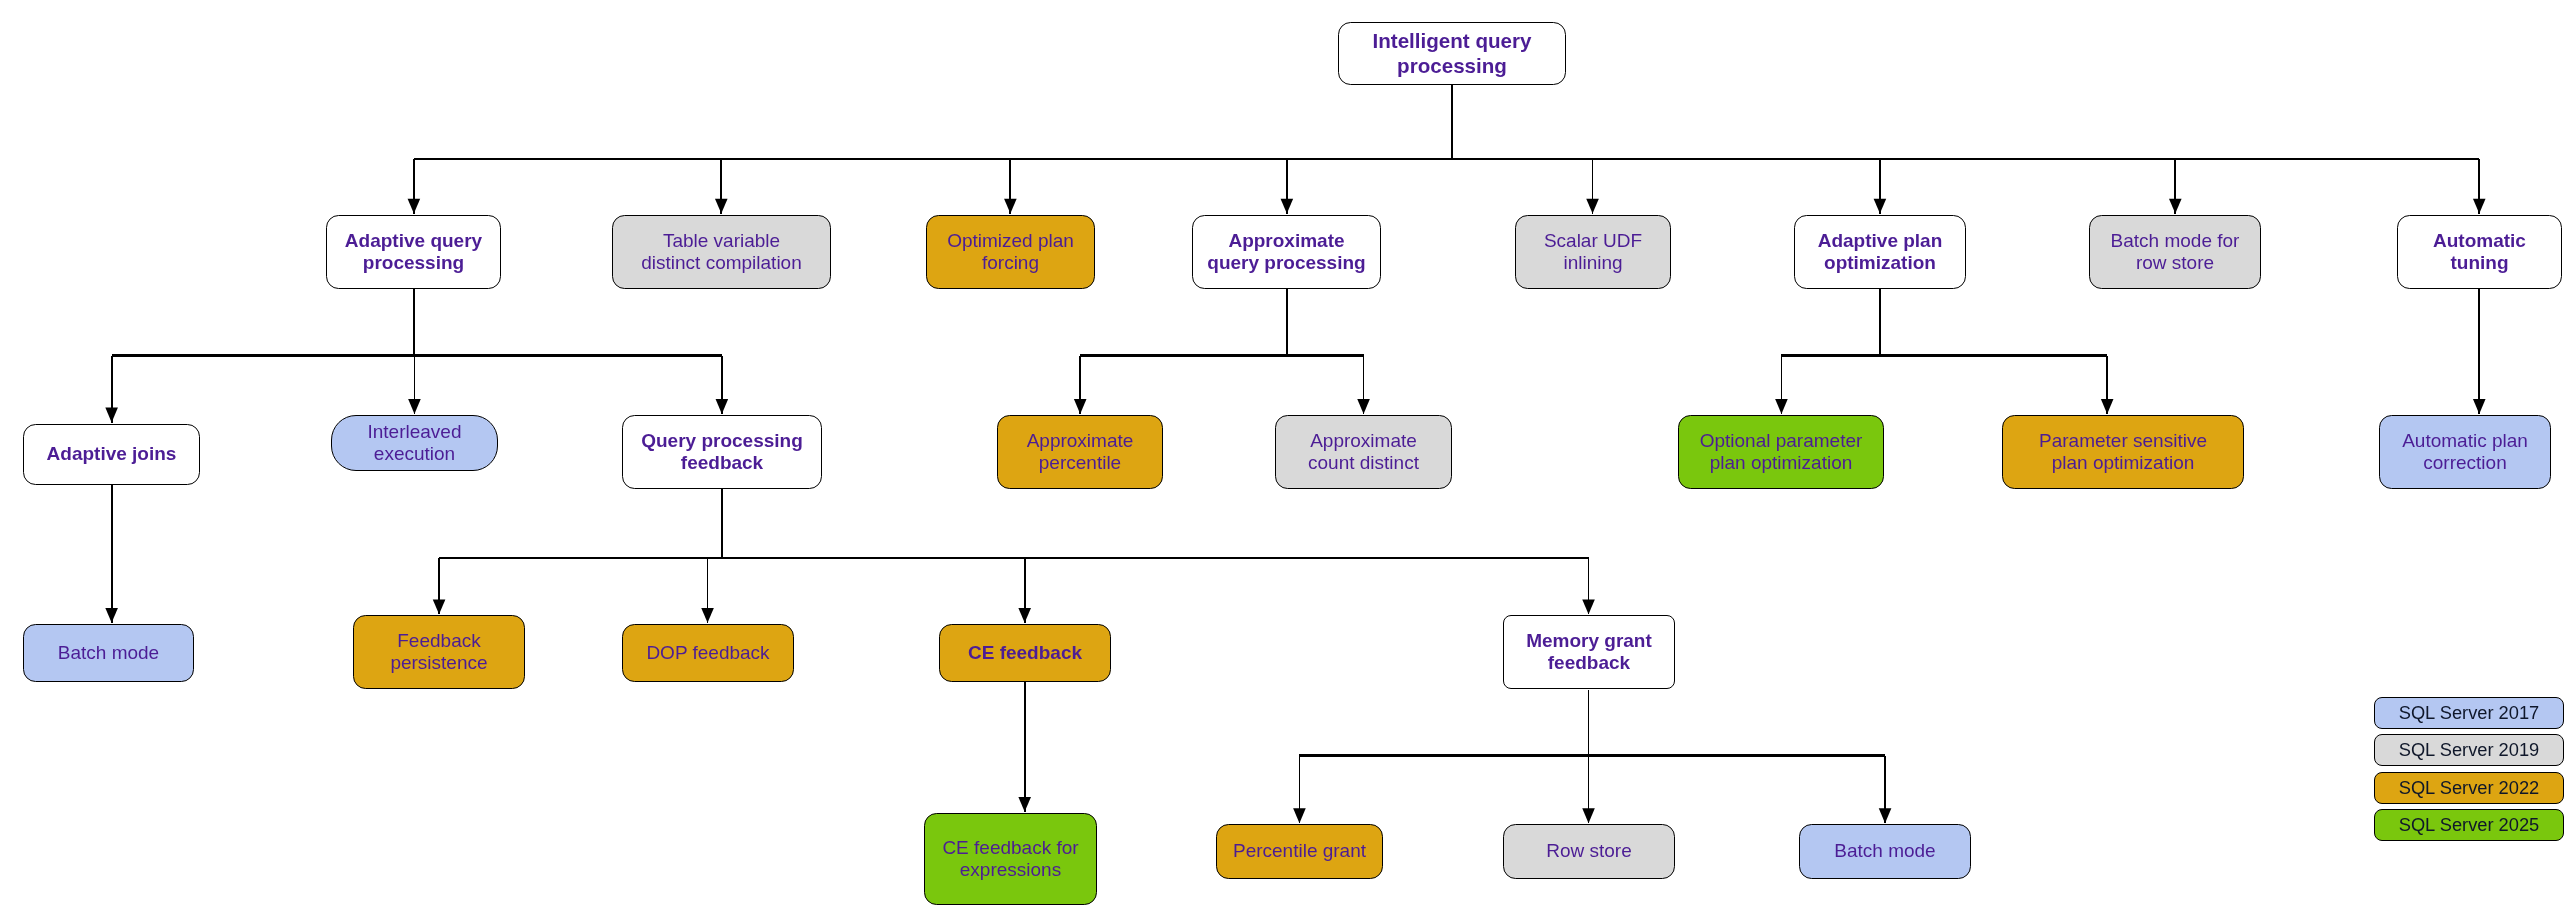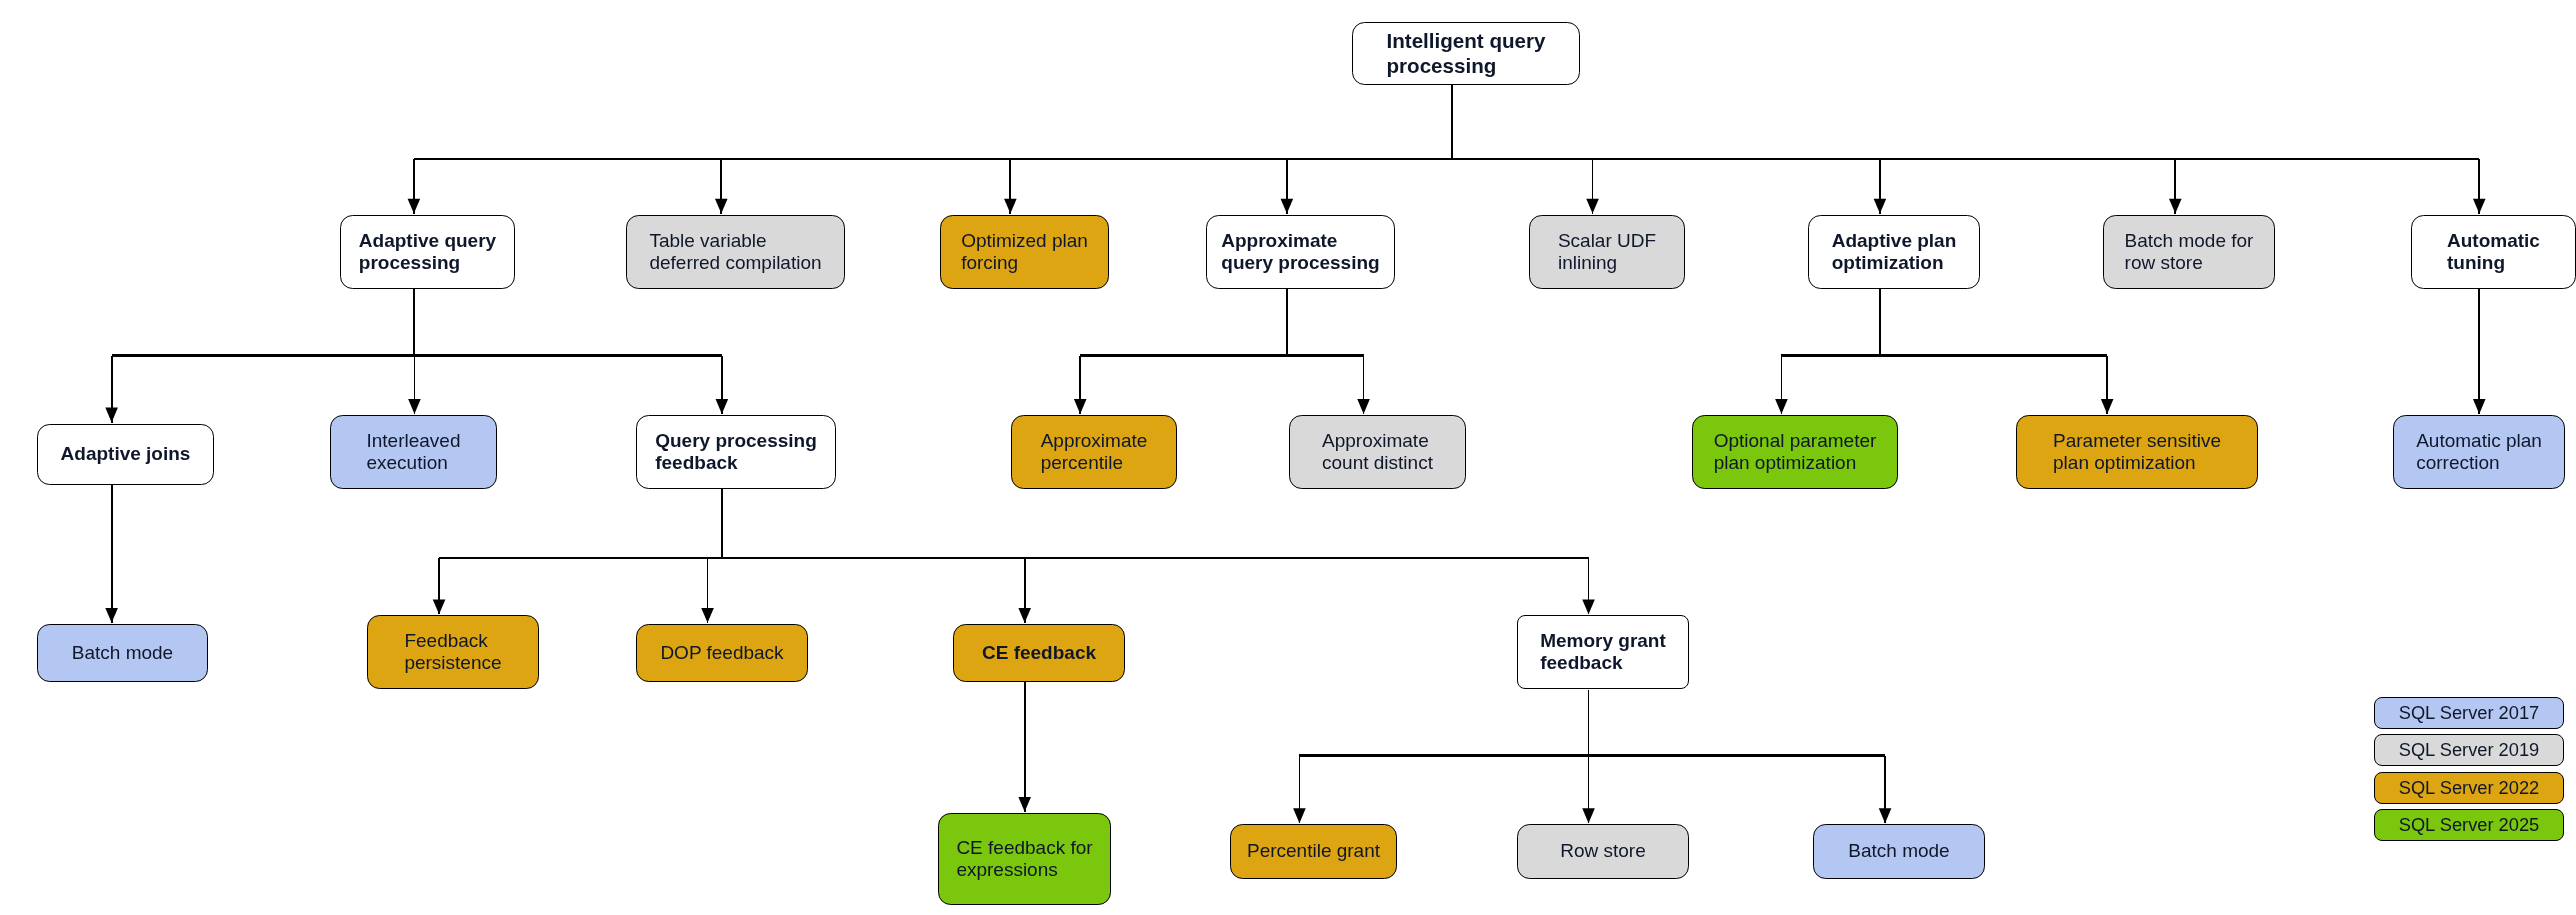--- a/index.html
+++ b/index.html
@@ -26,25 +26,25 @@
     pointer-events: none;
   }
   .node {
     position: absolute;
     box-sizing: border-box;
     border: 1.7px solid #000000;
     border-radius: 12.6px;
     display: flex;
     align-items: center;
     justify-content: center;
-    color: #0f172a;
+    text-align: center;
+    color: #4c1d95;
     line-height: 1.18;
     padding: 2.3px 5.7px;
     background: #ffffff;
-    margin-left: 14px;
   }
   .node .label {
     display: block;
     white-space: pre-line;
   }
   .legend-item {
     position: absolute;
     box-sizing: border-box;
     border: 1.7px solid #000000;
     border-radius: 8px;
@@ -129,21 +129,21 @@
       <div class="node" style="left: 1338px; top: 22px; width: 228px; height: 63px; background: rgb(255, 255, 255); font-size: 20.6px; font-weight: 700;">
         <span class="label">Intelligent query
 processing</span>
       </div>
       <div class="node" style="left: 326px; top: 215px; width: 175px; height: 74px; background: rgb(255, 255, 255); font-size: 19px; font-weight: 700;">
         <span class="label">Adaptive query
 processing</span>
       </div>
       <div class="node" style="left: 612px; top: 215px; width: 219px; height: 74px; background: rgb(217, 217, 217); font-size: 19px; font-weight: 400;">
         <span class="label">Table variable
-deferred compilation</span>
+distinct compilation</span>
       </div>
       <div class="node" style="left: 926px; top: 215px; width: 169px; height: 74px; background: rgb(221, 165, 18); font-size: 19px; font-weight: 400;">
         <span class="label">Optimized plan
 forcing</span>
       </div>
       <div class="node" style="left: 1192px; top: 215px; width: 189px; height: 74px; background: rgb(255, 255, 255); font-size: 19px; font-weight: 700;">
         <span class="label">Approximate
 query processing</span>
       </div>
       <div class="node" style="left: 1515px; top: 215px; width: 156px; height: 74px; background: rgb(217, 217, 217); font-size: 19px; font-weight: 400;">
@@ -158,21 +158,21 @@
         <span class="label">Batch mode for
 row store</span>
       </div>
       <div class="node" style="left: 2397px; top: 215px; width: 165px; height: 74px; background: rgb(255, 255, 255); font-size: 19px; font-weight: 700;">
         <span class="label">Automatic
 tuning</span>
       </div>
       <div class="node" style="left: 23px; top: 424px; width: 177px; height: 61px; background: rgb(255, 255, 255); font-size: 19px; font-weight: 700;">
         <span class="label">Adaptive joins</span>
       </div>
-      <div class="node" style="left: 316px; top: 415px; width: 167px; height: 74px; background: rgb(180, 199, 242); font-size: 19px; font-weight: 400;">
+      <div class="node" style="left: 331px; top: 415px; width: 167px; height: 56px; background: rgb(180, 199, 242); font-size: 19px; font-weight: 400; border-radius: 25px;">
         <span class="label">Interleaved
 execution</span>
       </div>
       <div class="node" style="left: 622px; top: 415px; width: 200px; height: 74px; background: rgb(255, 255, 255); font-size: 19px; font-weight: 700;">
         <span class="label">Query processing
 feedback</span>
       </div>
       <div class="node" style="left: 997px; top: 415px; width: 166px; height: 74px; background: rgb(221, 165, 18); font-size: 19px; font-weight: 400;">
         <span class="label">Approximate
 percentile</span>

